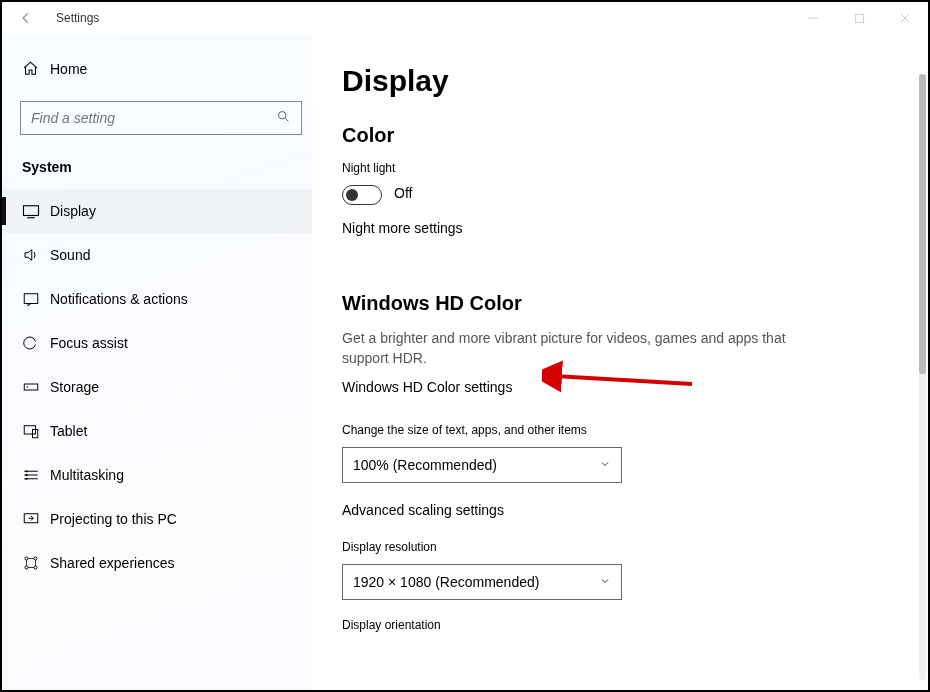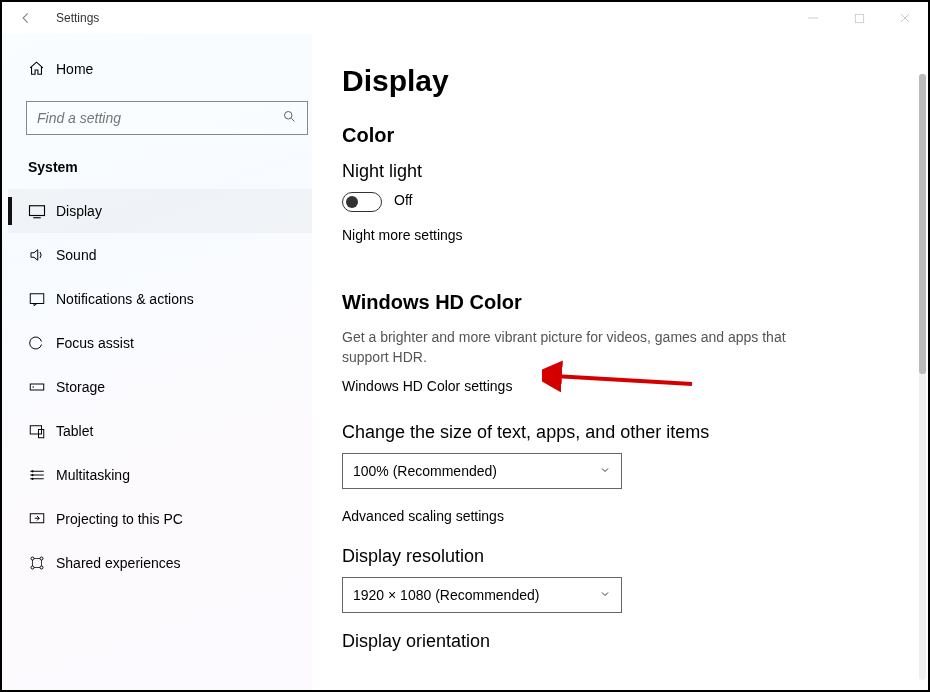--- a/index.html
+++ b/index.html
@@ -44,21 +44,21 @@
     justify-content: center;
     color: #888;
     font-size: 14px;
   }
   .container {
     display: flex;
     height: calc(100% - 32px);
   }
   .sidebar {
     width: 310px;
-    padding: 20px 0 0 24px;
+    padding: 20px 0 0 18px;
     background: linear-gradient(160deg, #fafdff 0%, #f7fbff 30%, #fdfafd 70%, #fcfaff 100%);
     position: relative;
   }
   .home-link {
     display: flex;
     align-items: center;
     margin-bottom: 18px;
     padding: 6px 2px;
     font-size: 14px;
     color: #000;
@@ -138,21 +138,21 @@
   .scrollbar .thumb {
     position: absolute;
     left: 0; right: 0;
     top: 0;
     height: 300px;
     background: #bbb;
     border-radius: 3px;
   }
   h1 { font-size: 30px; font-weight: 600; margin-bottom: 26px; }
   h2 { font-size: 20px; font-weight: 600; margin-bottom: 14px; margin-top: 4px; }
-  .label { font-size: 18px; color: #000; margin-bottom: 10px; }
+  .label { font-size: 12px; color: #000; margin-bottom: 10px; }
   .toggle-row { display: flex; align-items: flex-start; margin-bottom: 14px; }
   .toggle {
     width: 40px;
     height: 20px;
     border: 1px solid #333;
     border-radius: 10px;
     position: relative;
     margin-right: 12px;
   }
   .toggle .knob {
@@ -171,21 +171,21 @@
     height: 36px;
     border: 1px solid #666;
     display: flex;
     align-items: center;
     justify-content: space-between;
     padding: 0 10px;
     font-size: 14px;
     margin-bottom: 18px;
   }
   .dropdown .chev { font-size: 12px; color: #333; }
-  .section-gap { margin-top: 20px; }
+  .section-gap { margin-top: 28px; }
   .arrow-annotation {
     position: absolute;
     left: 540px;
     top: 358px;
     pointer-events: none;
   }
 </style>
 </head>
 <body>
 

